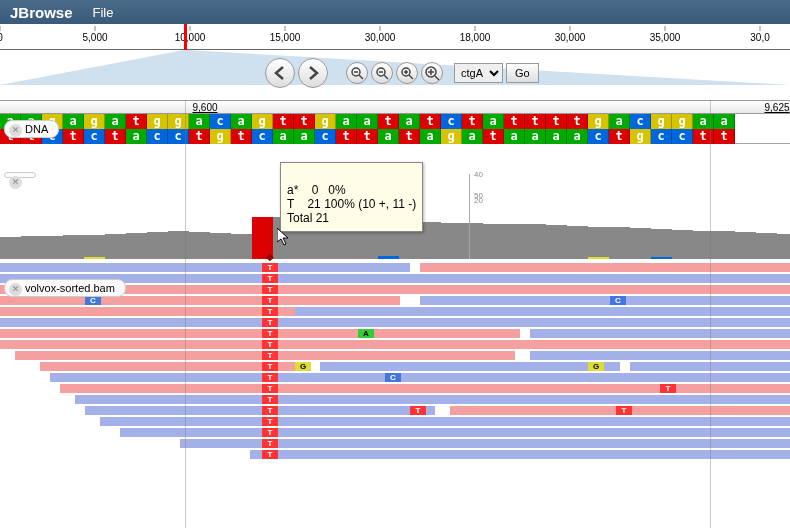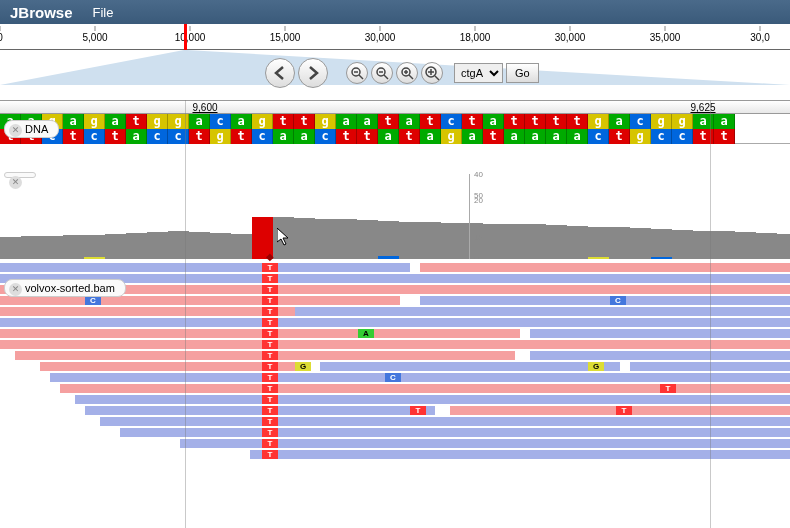--- a/index.html
+++ b/index.html
@@ -143,21 +143,21 @@
         </svg>
       </div>
     <select class="refseq-select"><option>ctgA</option></select>
     <button class="go-btn">Go</button>
   </div>
 </div>
 
 <div class="ruler">
   <div id="ruler-ticks">
       <div class="ruler-tick" style="left: 205px;">9,600</div>
-      <div class="ruler-tick" style="left: 696px; padding-left: 14px;">9,625</div>
+      <div class="ruler-tick" style="left: 770px; padding-left: 14px;">9,625</div>
     </div>
 </div>
 
 <div class="center-line"></div>
 <div class="center-line2"></div>
 
 <div class="tracks">
 
   <div class="dna-track">
     <div class="track-label" style="top:6px">
@@ -289,20 +289,24 @@
         <div class="cov-snp" style="left: 588px; width: 21px; height: 2px; background: rgb(221, 221, 51); bottom: 0px;"></div>
         <div class="cov-snp" style="left: 651px; width: 21px; height: 2px; background: rgb(0, 102, 221); bottom: 0px;"></div>
       </div>
     <div class="cov-scale">
       <span class="cov-scale-tick" style="bottom:-4px">0</span>
       <span class="cov-scale-tick" style="bottom:17px">10</span>
       <span class="cov-scale-tick" style="bottom:54px">20</span>
       <span class="cov-scale-tick" style="bottom:59px">50</span>
       <span class="cov-scale-tick" style="bottom:80px">40</span>
     </div>
+    <div class="tooltip" style="left:280px; top:18px;">
+<span>a*    0   0%</span>
+<span>T    21 100% (10 +, 11 -)</span>
+<span>Total 21</span></div>
   </div>
 
   <div class="reads-track" id="reads-track" style="height:270px">
     <div class="snp-marker">◆</div>
     <div class="track-label" style="top:20px">
       <span class="track-close">✕</span>
       <span>volvox-sorted.bam</span>
     </div>
   <div class="read rev" style="top: 4px; left: 0px; width: 410px;"></div>
       <div class="read fwd" style="top: 4px; left: 420px; width: 370px;"></div>

